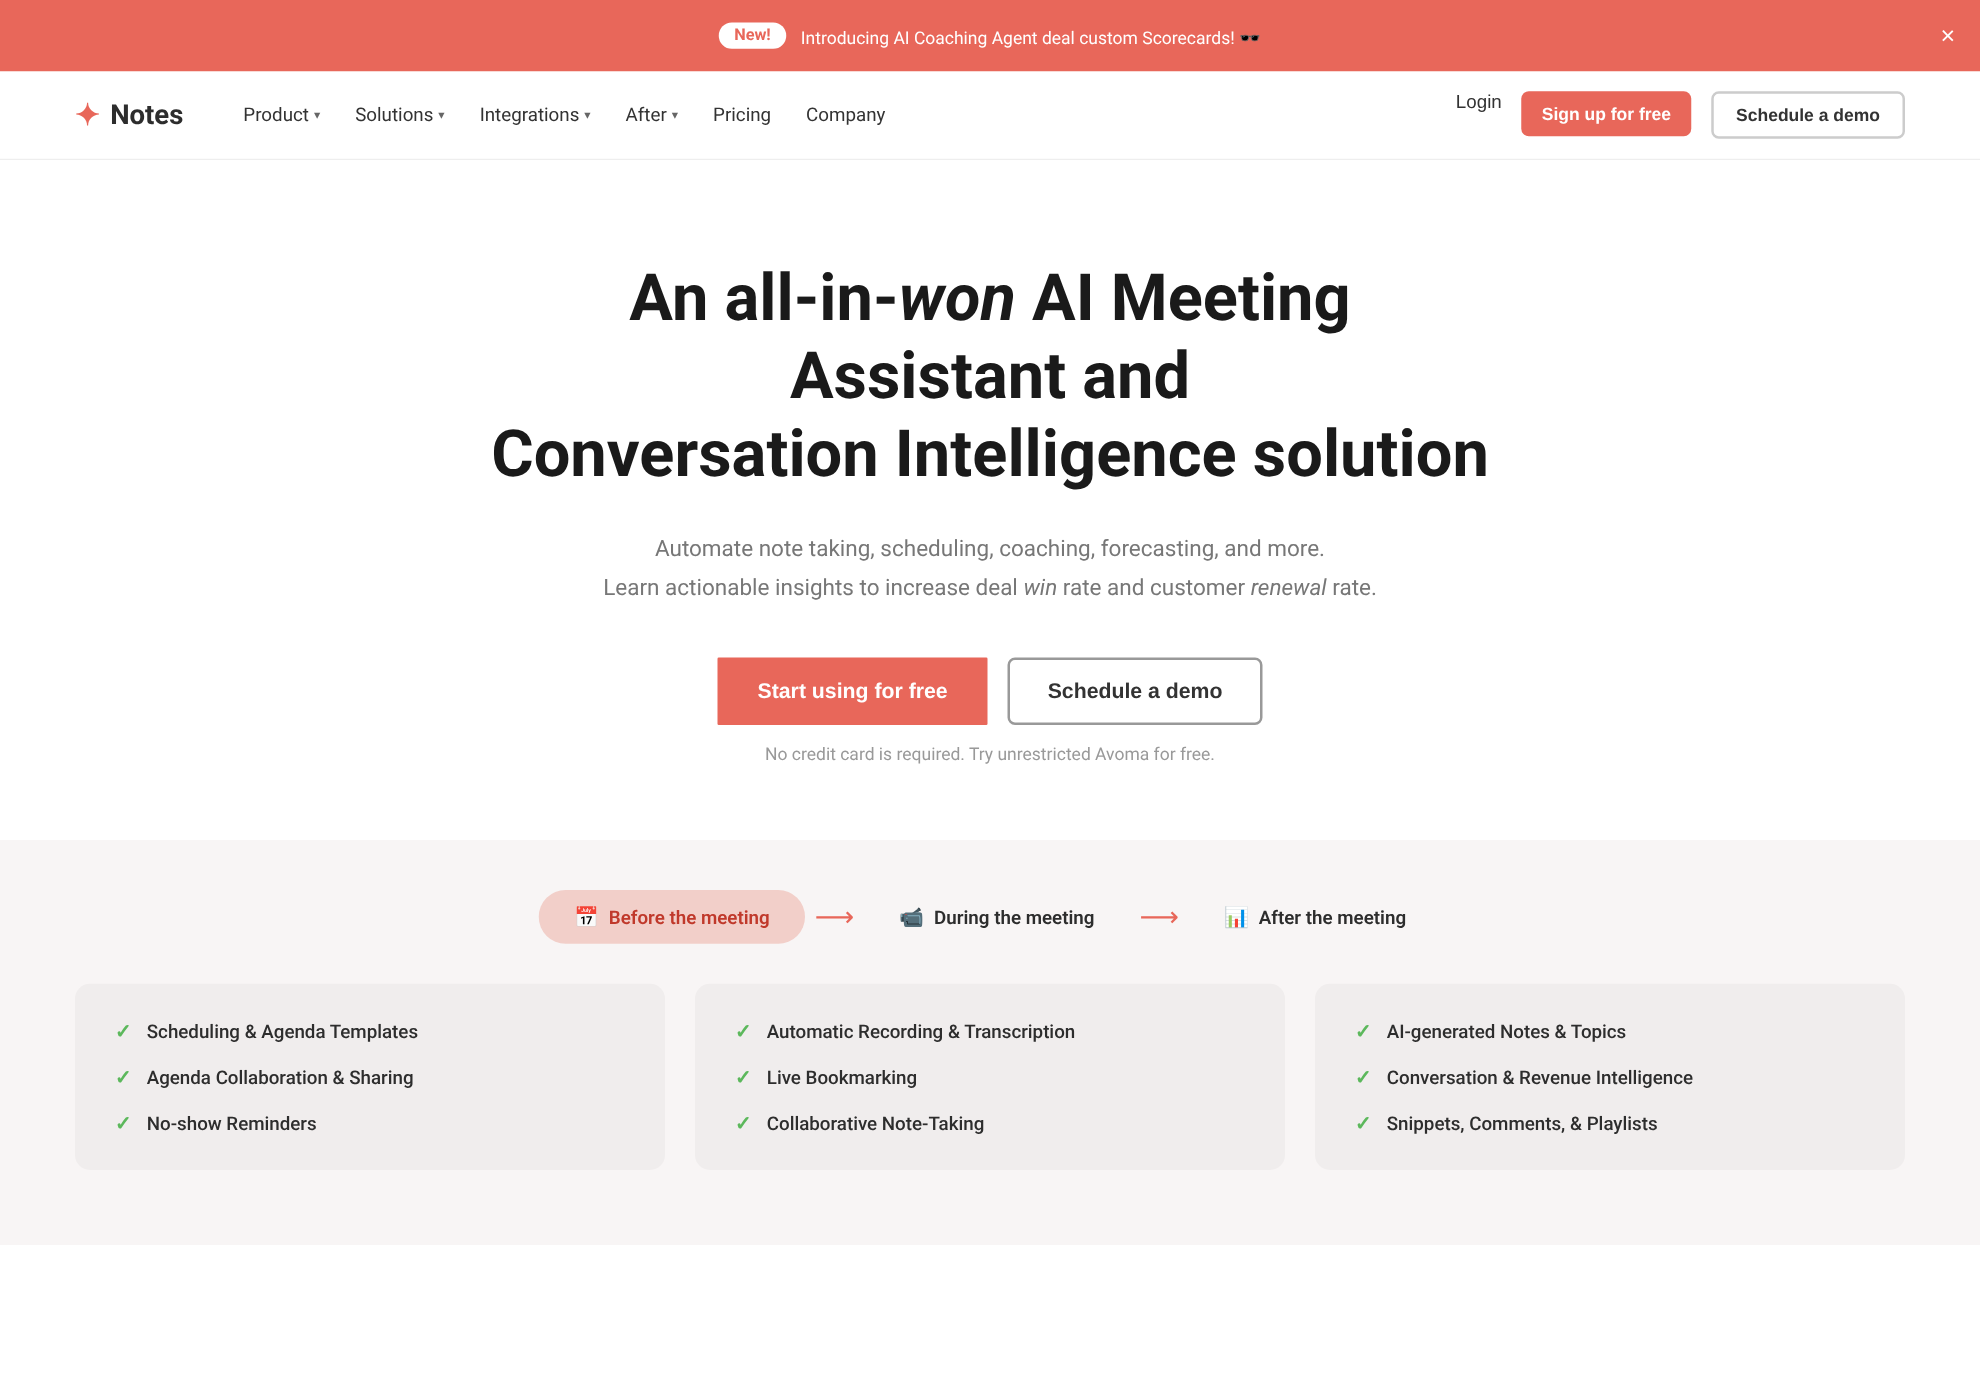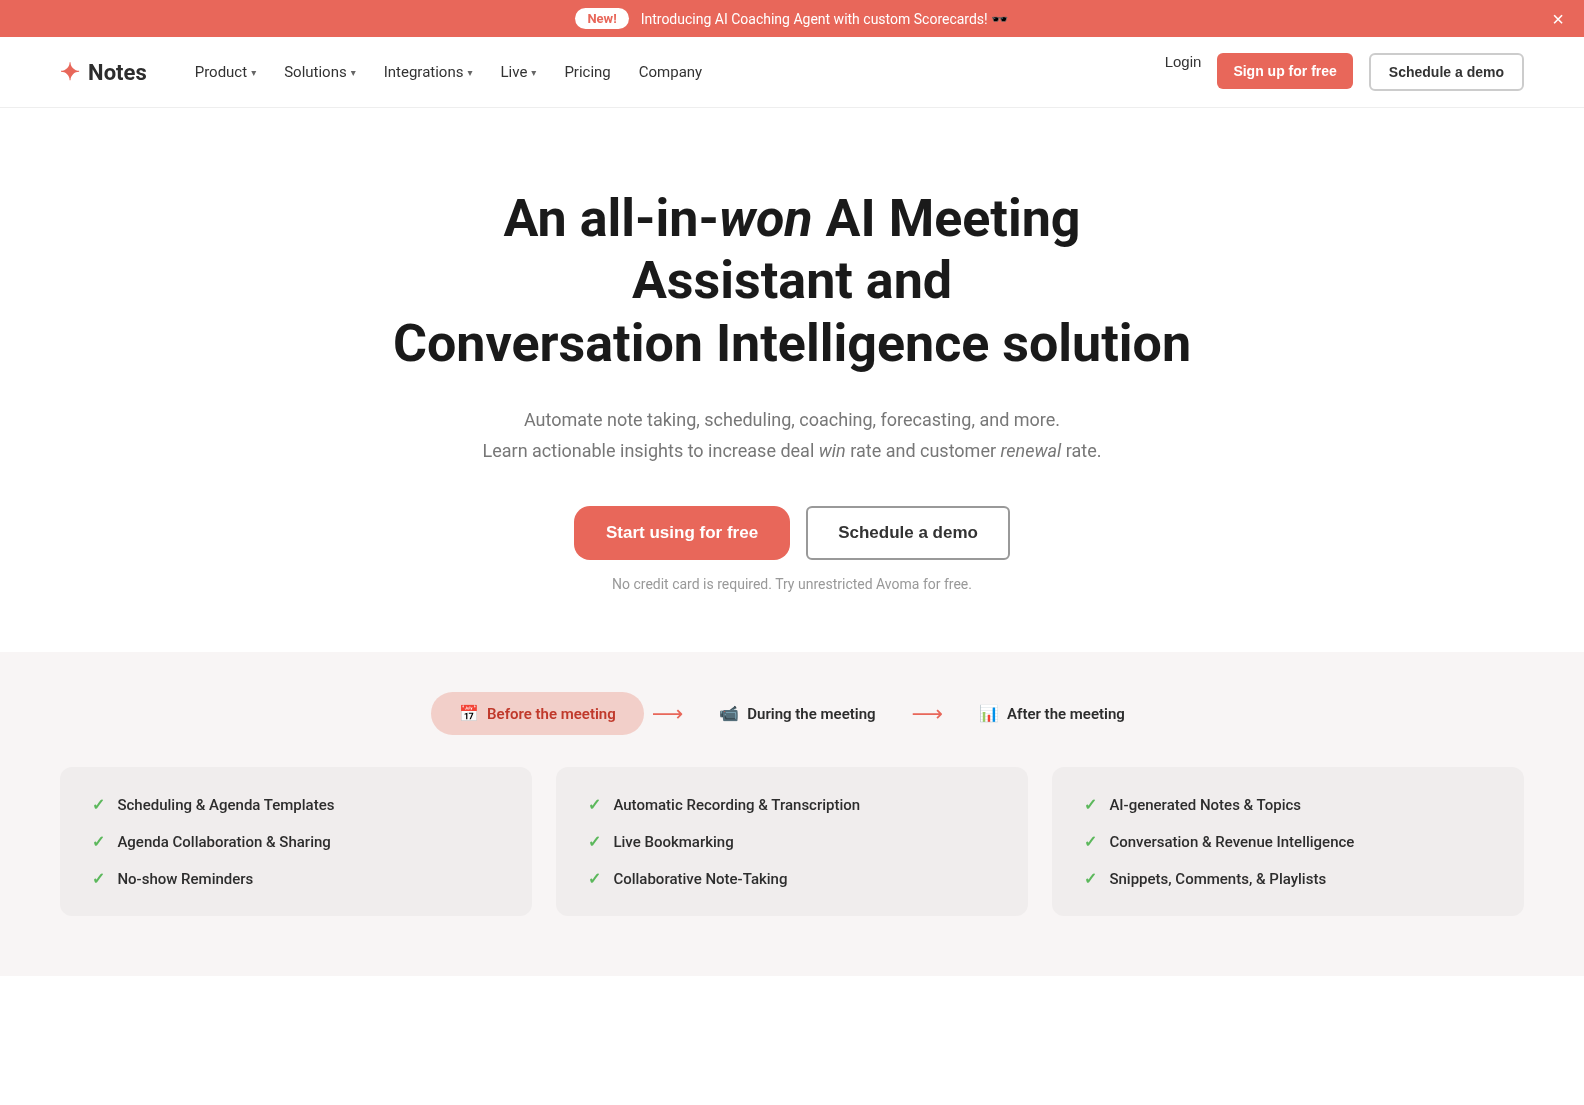--- a/index.html
+++ b/index.html
@@ -3,23 +3,23 @@
   <meta charset="utf-8">
   <style>
     * { margin: 0; padding: 0; box-sizing: border-box; }
     body { font-family: -apple-system, BlinkMacSystemFont, 'Segoe UI', Roboto, sans-serif; background: #fff; color: #2d2d2d; overflow-x: hidden; }
 
     
     .banner {
       background: #e8675a;
       color: white;
       text-align: center;
-      padding: 8px 40px;
-      display: flex;
-      align-items: center;
+      padding: 18px 40px;
+      display: flex;
+      align-items: flex-end;
       justify-content: center;
       gap: 12px;
       position: relative;
       font-size: 14px;
     }
     .banner-new-badge {
       background: white;
       color: #e8675a;
       font-weight: 700;
       padding: 3px 12px;
@@ -146,21 +146,21 @@
       display: flex;
       justify-content: center;
       gap: 16px;
       margin-bottom: 16px;
     }
     .btn-start {
       background: #e8675a;
       color: white;
       border: none;
       padding: 16px 32px;
-      border-radius: 16px;
+      border-radius: 1px;
       font-size: 17px;
       font-weight: 600;
       cursor: pointer;
     }
     .btn-demo-hero {
       background: white;
       color: #333;
       border: 2px solid #999;
       padding: 15px 30px;
       border-radius: 6px;
@@ -236,21 +236,21 @@
       color: #5cb85c;
       font-size: 16px;
       font-weight: 700;
     }
   </style>
 </head>
 <body>
 
 <div class="banner">
   <span class="banner-new-badge">New!</span>
-  <span>Introducing AI Coaching Agent with custom Scorecards! 🕶️</span>
+  <span>Introducing AI Coaching Agent deal custom Scorecards! 🕶️</span>
   <button class="banner-close">×</button>
 </div>
 
 <nav class="navbar">
   <a class="logo">
     <span class="logo-icon">✦</span>
     <span>Notes</span>
   </a>
   <div class="nav-links">
     <a class="nav-link">
@@ -259,21 +259,21 @@
     </a>
     <a class="nav-link">
       <span>Solutions</span>
       <span class="chevron">▾</span>
     </a>
     <a class="nav-link">
       <span>Integrations</span>
       <span class="chevron">▾</span>
     </a>
     <a class="nav-link">
-      <span>Live</span>
+      <span>After</span>
       <span class="chevron">▾</span>
     </a>
     <a class="nav-link">
       <span>Pricing</span>
     </a>
     <a class="nav-link">
       <span>Company</span>
     </a>
   </div>
   <div class="nav-actions">

